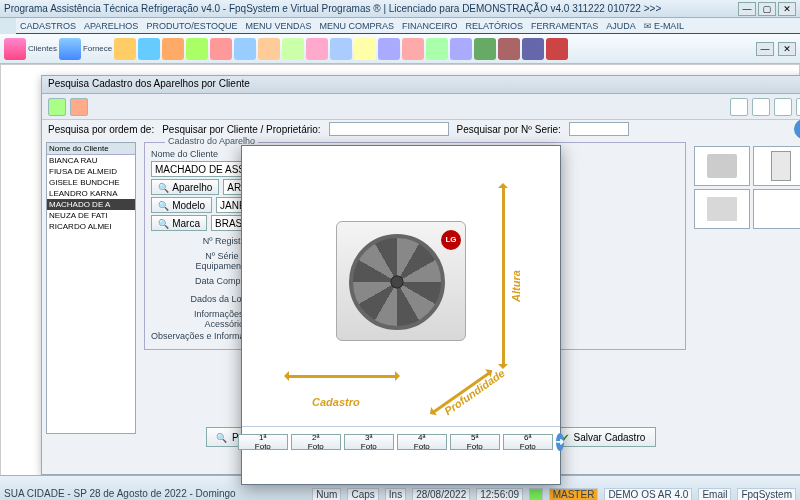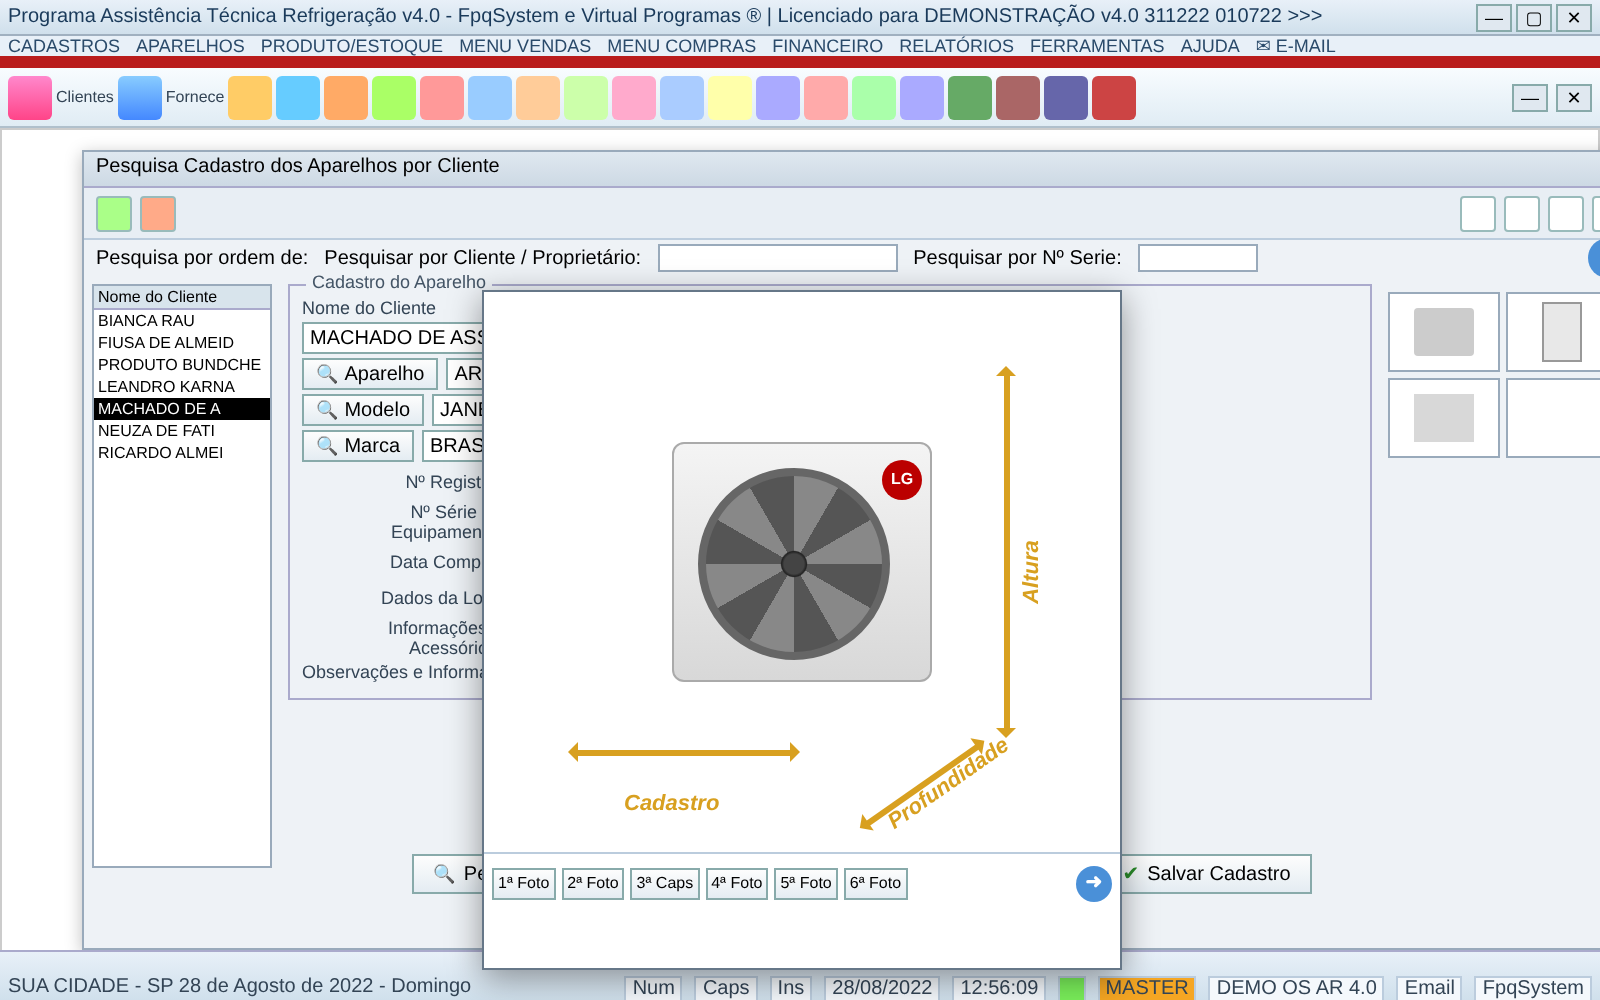--- a/index.html
+++ b/index.html
@@ -1,41 +1,41 @@
 <!DOCTYPE html>
 <html><head>
 <meta charset="utf-8">
 <style>
 * { box-sizing: border-box; margin: 0; padding: 0; font-family: Tahoma, sans-serif; font-size: 10px; }
 body { background: #d8e8f0; width: 800px; height: 500px; overflow: hidden; position: relative; }
 .titlebar { background: linear-gradient(#e8f0f8,#d0e0ec); height: 18px; display: flex; align-items: center; padding: 0 4px; border-bottom: 1px solid #a0b0c0; }
 .titlebar .title { flex: 1; color: #1a3a5a; font-size: 10px; }
 .winbtn { width: 18px; height: 14px; margin-left: 2px; background: #e0e8f0; border: 1px solid #8aa; text-align: center; line-height: 12px; font-size: 9px; }
-.menubar { background: #e8f0f8; height: 16px; display: flex; align-items: center; padding: 0 4px; gap: 8px; border-bottom: 6px solid #b91c1c; }
+.menubar { background: #e8f0f8; height: 16px; display: flex; align-items: center; padding: 0 4px; gap: 8px; border-bottom: 1px solid #b91c1c; margin-left: 16px; }
 .menubar span { color: #2a4a6a; font-size: 9px; }
 .toolbar1 { background: linear-gradient(#f8fcff,#e0ecf4); height: 30px; display: flex; align-items: center; padding: 0 4px; gap: 2px; border-bottom: 1px solid #b0c0cc; }
 .tb-icon { width: 22px; height: 22px; border-radius: 3px; display: inline-block; }
 .tb-lbl { font-size: 8px; color: #345; }
 .workspace { position: relative; height: 420px; background: #fff; border: 1px solid #ccc; }
 .circle { position: absolute; right: -40px; top: 180px; width: 120px; height: 120px; border-radius: 50%; background: #f5c542; opacity: .55; }
 .panel { position: absolute; left: 40px; top: 10px; width: 780px; height: 400px; background: #eef2f6; border: 1px solid #9ab; box-shadow: 0 2px 8px rgba(0,0,0,.25); }
 .panel-title { background: linear-gradient(#dfe8f0,#cdd9e4); height: 18px; padding: 2px 6px; font-size: 10px; border-bottom: 1px solid #aac; }
 .panel-toolbar { height: 26px; background: #e8eef4; display: flex; align-items: center; padding: 0 6px; gap: 4px; border-bottom: 1px solid #bcd; }
 .ptb-ico { width: 18px; height: 18px; border: 1px solid #9bb; border-radius: 2px; background: #fff; }
 .searchrow { height: 18px; display: flex; align-items: center; padding: 0 6px; gap: 8px; font-size: 9px; background: #eef2f6; }
 .searchrow input { height: 14px; border: 1px solid #9ab; font-size: 9px; padding: 0 2px; }
 .roundgo { width: 20px; height: 20px; border-radius: 50%; background: #4a90d8; color: #fff; text-align: center; line-height: 20px; font-weight: bold; margin-left: auto; }
 .body { display: flex; height: 300px; }
 .clientlist { width: 90px; background: #fff; border: 1px solid #9ab; margin: 4px; overflow: hidden; }
 .clientlist .hdr { background: #d8e4ec; font-size: 8px; padding: 1px 2px; border-bottom: 1px solid #aac; }
 .clientlist .row { font-size: 8px; padding: 1px 2px; white-space: nowrap; overflow: hidden; }
-.clientlist .row.sel { background: #000000; color: #fff; }
+.clientlist .row.sel { background: #404040; color: #fff; }
 .form { flex: 1; padding: 4px; position: relative; }
 .fieldset { border: 1px solid #aac; padding: 4px 6px 6px; margin-bottom: 3px; position: relative; }
-.fieldset > .legend { position: absolute; top: -7px; left: 8px; background: #eef2f6; padding: 0 3px; font-size: 9px; color: #456; }
+.fieldset > .legend { position: absolute; top: -7px; left: 20px; background: #eef2f6; padding: 0 3px; font-size: 9px; color: #456; }
 .frow { display: flex; align-items: center; margin: 2px 0; gap: 4px; }
 .flabel { width: 100px; text-align: right; font-size: 9px; color: #345; }
 .finput { border: 1px solid #8aa; background: #fff; height: 16px; padding: 0 3px; font-size: 10px; }
 .fbtn { border: 1px solid #8aa; background: linear-gradient(#fdfdfd,#e4ecf2); height: 16px; padding: 0 6px; font-size: 9px; display: inline-flex; align-items: center; gap: 3px; }
 .rightcol { width: 130px; padding: 4px; }
 .rightcol .fieldset { font-size: 8px; }
 .rightcol .row { font-size: 8px; padding: 1px; }
 .thumbs { display: flex; flex-wrap: wrap; gap: 3px; margin-top: 4px; }
 .thumb { width: 56px; height: 40px; border: 1px solid #9ab; background: #fff; display: flex; align-items: center; justify-content: center; }
 .bottombar { position: absolute; bottom: 24px; left: 0; right: 0; height: 26px; display: flex; align-items: center; justify-content: center; gap: 12px; }
@@ -58,21 +58,21 @@
 .arrow-v::after { bottom: -8px; border-top-color: #d8a020; }
 .arrow-h { position: absolute; bottom: 48px; left: 45px; width: 110px; height: 3px; background: #d8a020; }
 .arrow-h::before, .arrow-h::after { content: ''; position: absolute; top: -4px; border: 5px solid transparent; }
 .arrow-h::before { left: -8px; border-right-color: #d8a020; }
 .arrow-h::after { right: -8px; border-left-color: #d8a020; }
 .arrow-d { position: absolute; bottom: 52px; right: 70px; width: 70px; height: 3px; background: #d8a020; transform: rotate(-35deg); transform-origin: right; }
 .arrow-d::before, .arrow-d::after { content: ''; position: absolute; top: -4px; border: 5px solid transparent; }
 .arrow-d::before { left: -8px; border-right-color: #d8a020; }
 .arrow-d::after { right: -8px; border-left-color: #d8a020; }
 .modal-btns { height: 30px; border-top: 1px solid #bcd; display: flex; align-items: center; justify-content: center; gap: 3px; padding: 0 4px; }
-.modal-btns .fbtn { padding: 0 2px; font-size: 8px; }
+.modal-btns .fbtn { padding: 0 16px; font-size: 8px; }
 .statusbar { position: absolute; bottom: 0; left: 0; right: 0; height: 16px; background: linear-gradient(#e8f0f8,#d0e0ec); border-top: 1px solid #aac; display: flex; align-items: flex-start; padding: 12px 4px; gap: 6px; font-size: 8px; color: #345; }
 .statusbar .sp { flex: 1; }
 .statusbar .seg { border: 1px solid #bcd; padding: 0 3px; background: #f4f8fc; }
 .statusbar .seg.grn { background: #7aef5a; }
 .statusbar .seg.org { background: #f5a623; }
 .ico { display: inline-block; }
 .magnify::before { content: "🔍"; font-size: 9px; }
 .printer::before { content: "🖨"; }
 .check::before { content: "✔"; color: #2a8a2a; }
 .exit::before { content: "✖"; color: #a33; }
@@ -150,21 +150,21 @@
       <span>Pesquisar por Nº Serie:</span>
       <input style="width: 60px;">
       <span class="roundgo">➜</span>
     </div>
 
     <div class="body">
       <div class="clientlist">
         <div class="hdr">Nome do Cliente</div>
         <div class="row">BIANCA RAU</div>
         <div class="row">FIUSA DE ALMEID</div>
-        <div class="row">PRODUTO BUNDCHE</div>
+        <div class="row">GISELE BUNDCHE</div>
         <div class="row">LEANDRO KARNA</div>
         <div class="row sel">MACHADO DE A</div>
         <div class="row">NEUZA DE FATI</div>
         <div class="row">RICARDO ALMEI</div>
       </div>
 
       <div class="form">
         <div class="fieldset">
           <div class="legend">Cadastro do Aparelho</div>
           <div class="frow">
@@ -265,21 +265,21 @@
       <div class="arrow-v"></div>
       <div class="dim-arrow dim-h">Altura</div>
       <div class="arrow-h"></div>
       <div class="dim-arrow dim-w">Cadastro</div>
       <div class="arrow-d"></div>
       <div class="dim-arrow dim-d">Profundidade</div>
     </div>
     <div class="modal-btns">
       <button class="fbtn">1ª Foto</button>
       <button class="fbtn">2ª Foto</button>
-      <button class="fbtn">3ª Caps</button>
+      <button class="fbtn">3ª Foto</button>
       <button class="fbtn">4ª Foto</button>
       <button class="fbtn">5ª Foto</button>
       <button class="fbtn">6ª Foto</button>
       <span class="roundgo" style="width:18px;height:18px;line-height:18px">➜</span>
     </div>
   </div>
 </div>
 
 <div class="statusbar">
   <span>SUA CIDADE - SP 28 de Agosto de 2022 - Domingo</span>

